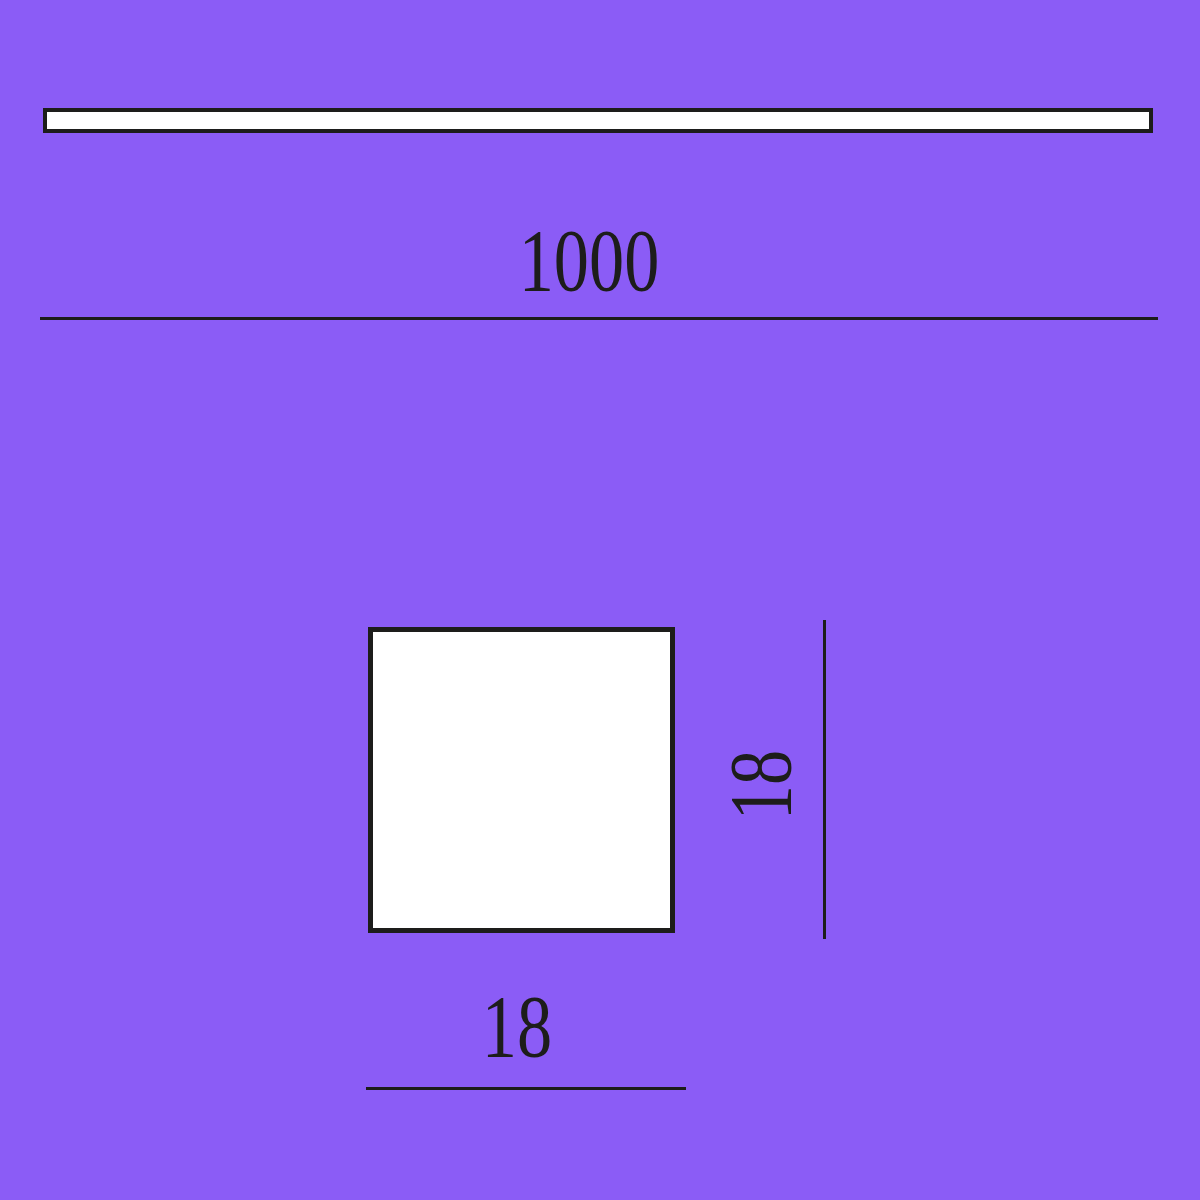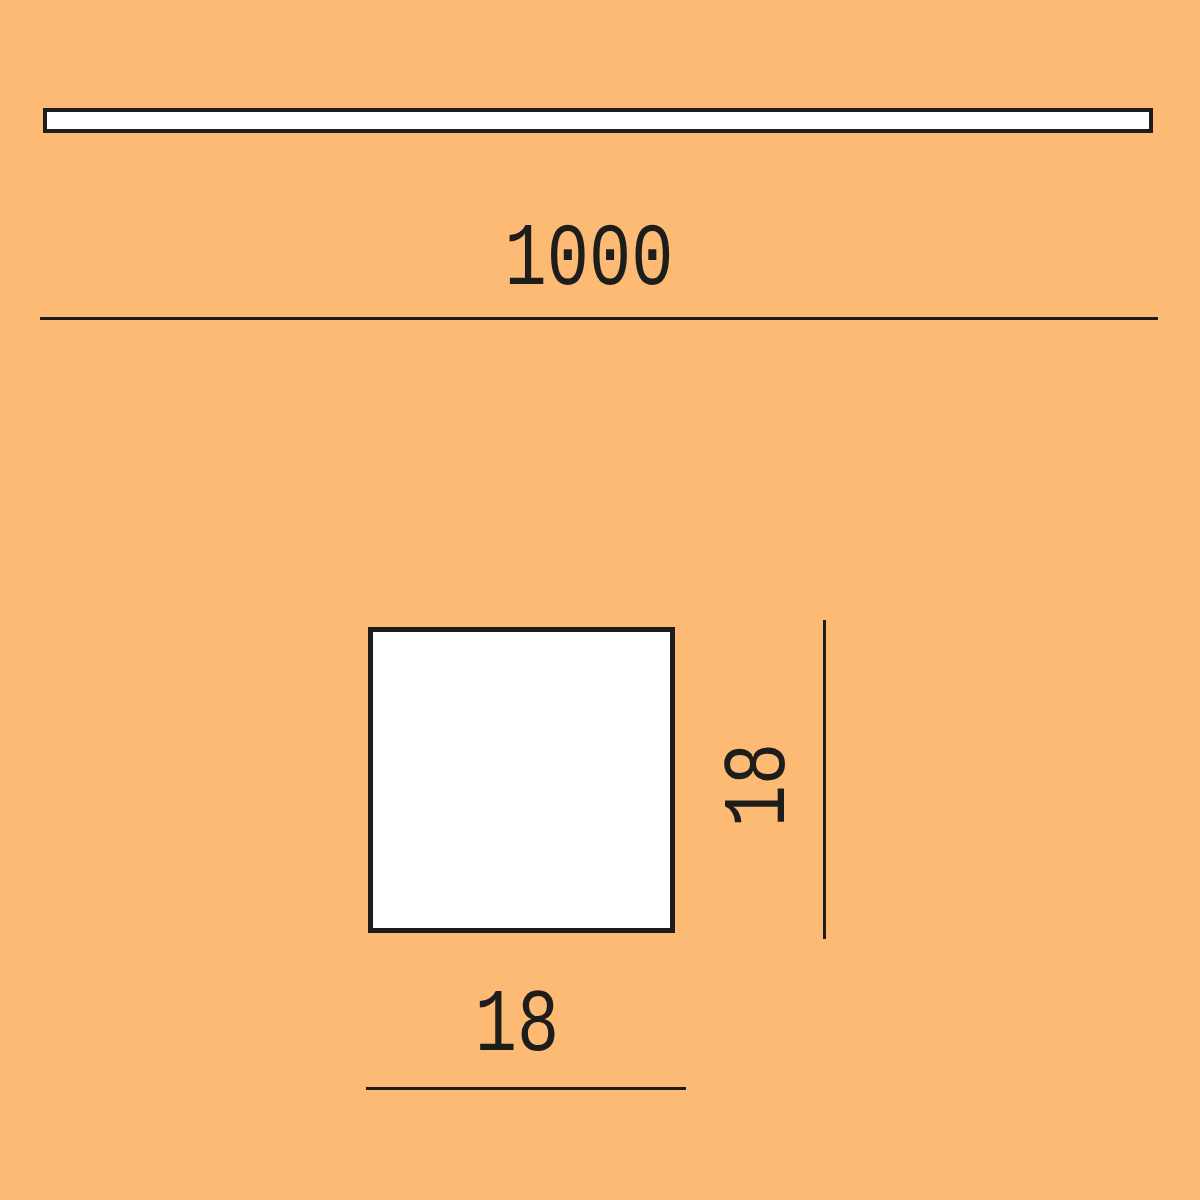--- a/index.html
+++ b/index.html
@@ -4,23 +4,23 @@
 <style>
   html, body {
     margin: 0;
     padding: 0;
     background: #ffffff;
   }
   .canvas {
     position: relative;
     width: 1200px;
     height: 1200px;
-    background: #fdba74;
+    background: #8b5cf6;
     overflow: hidden;
-    font-family: Liberation Mono, monospace;
+    font-family: Liberation Serif, serif;
   }
 
   
   .profile-bar {
     position: absolute;
     left: 43px;
     top: 108px;
     width: 1110px;
     height: 25px;
     border: 4px solid var(--line, #1d1d1b);

